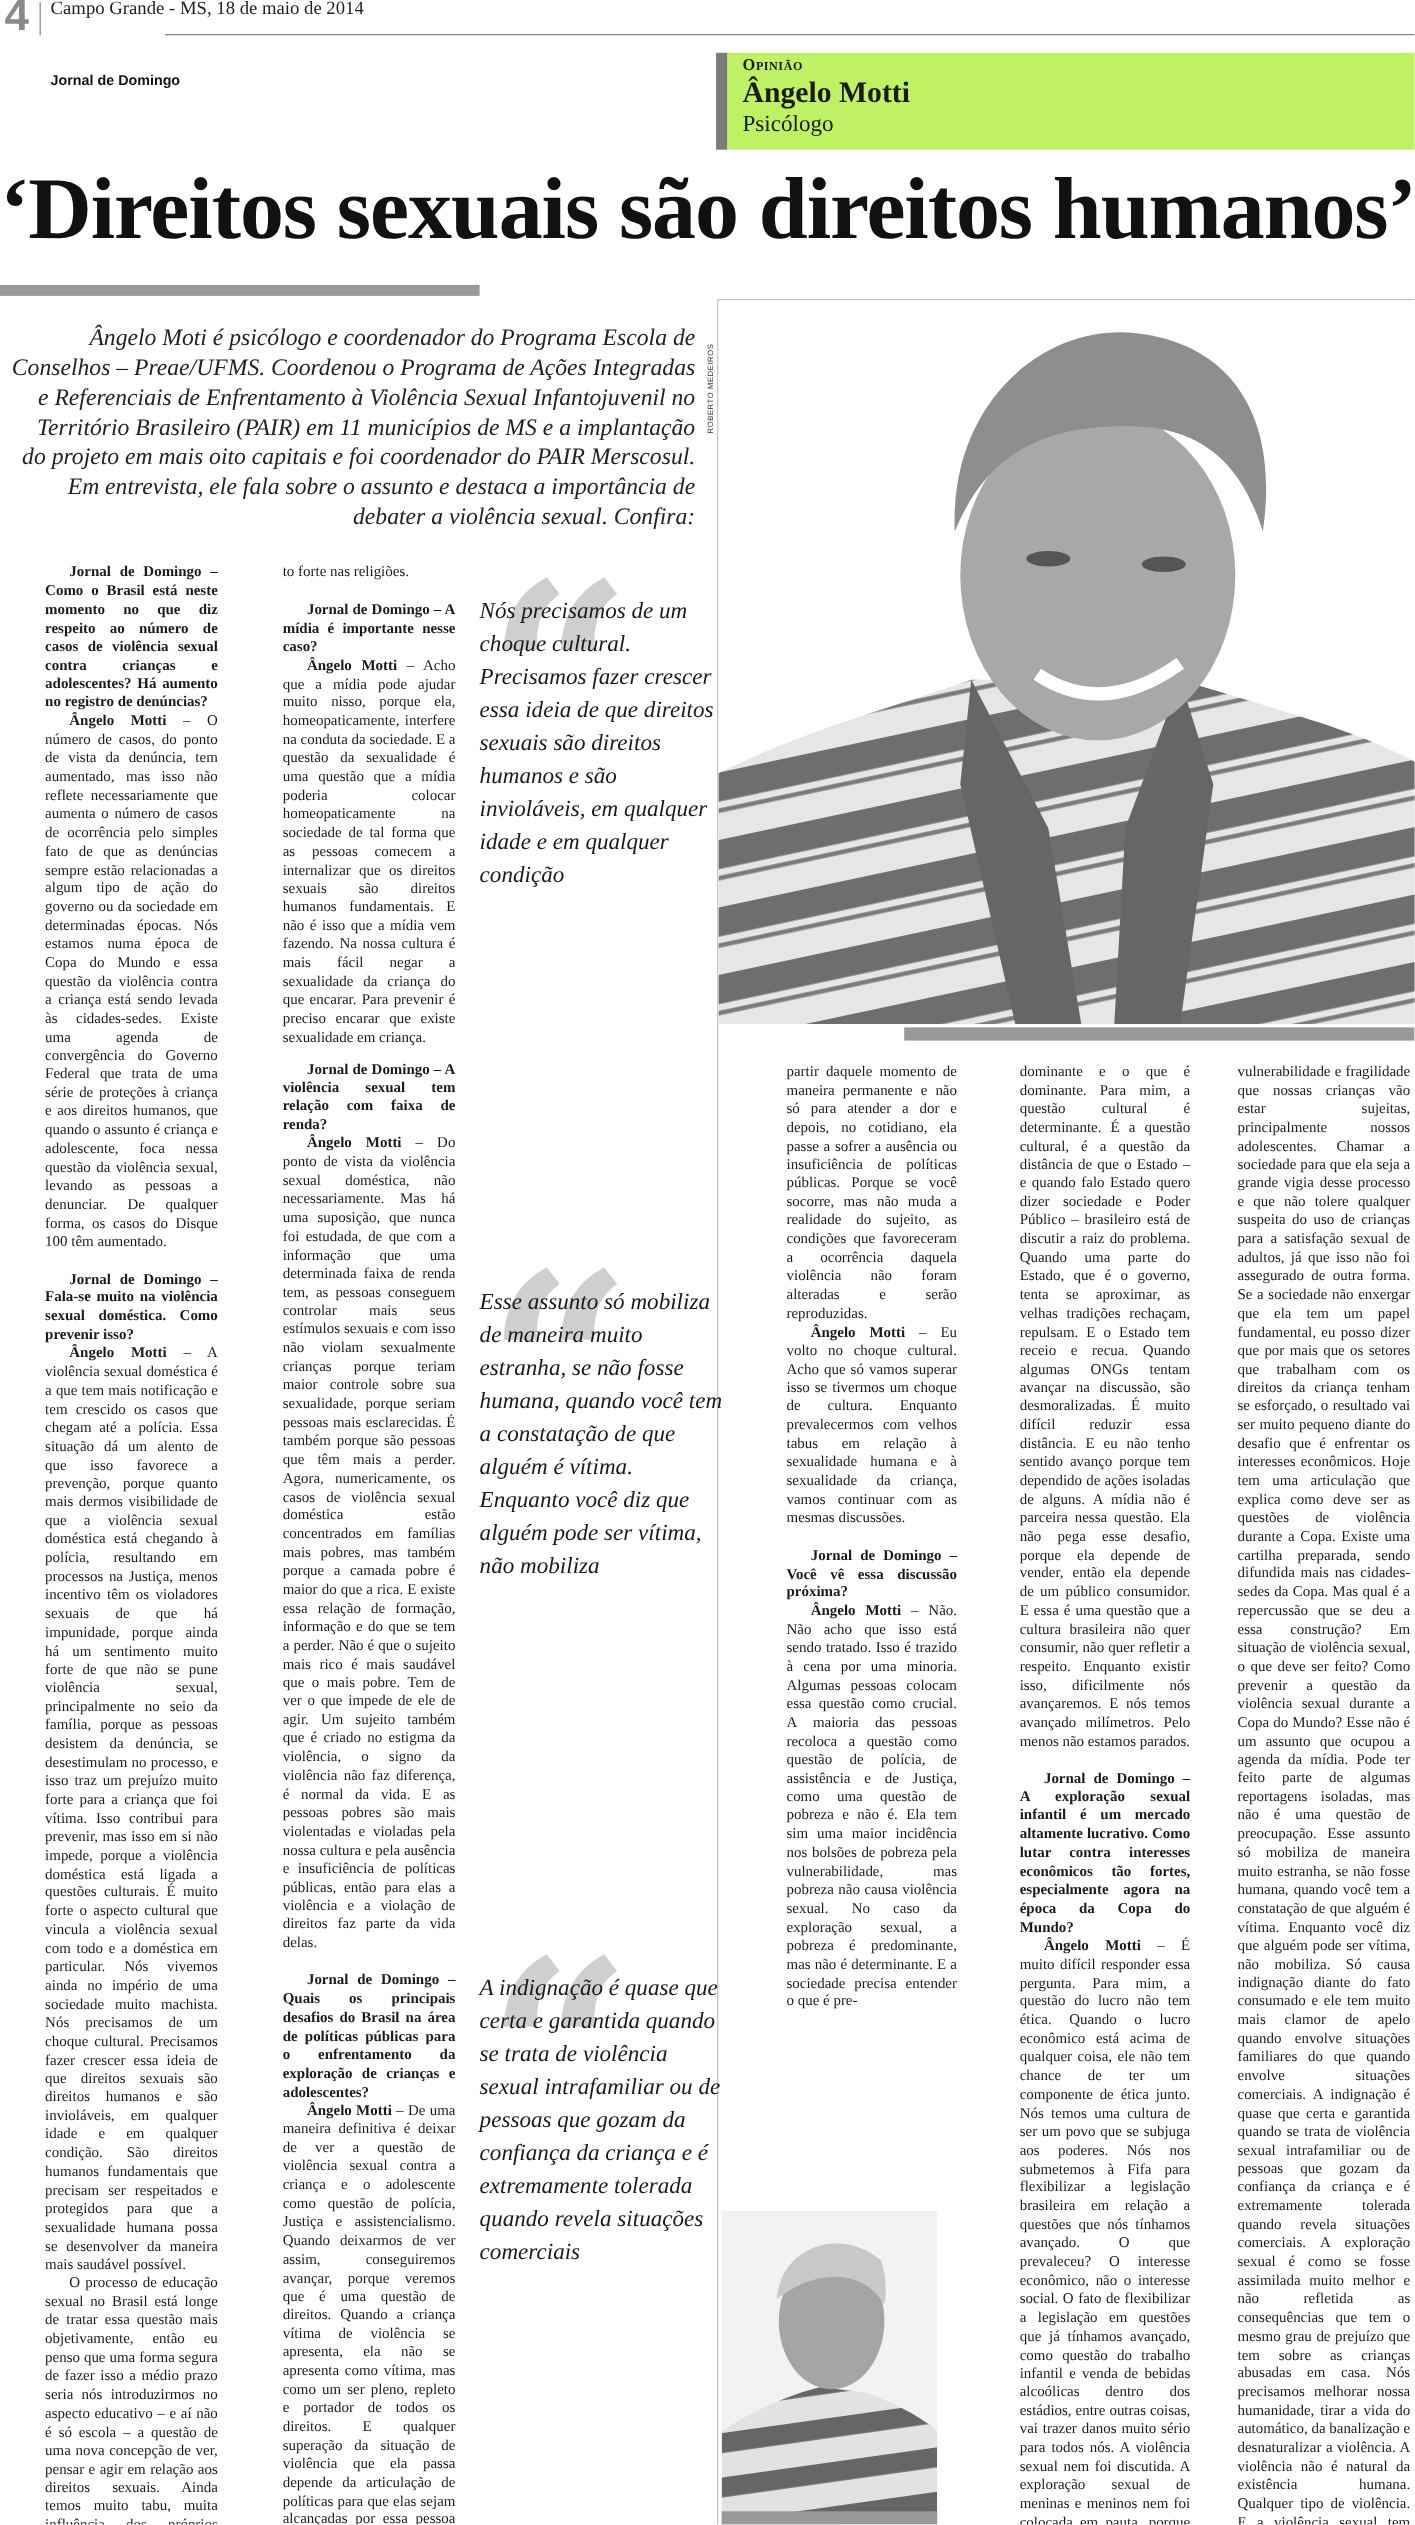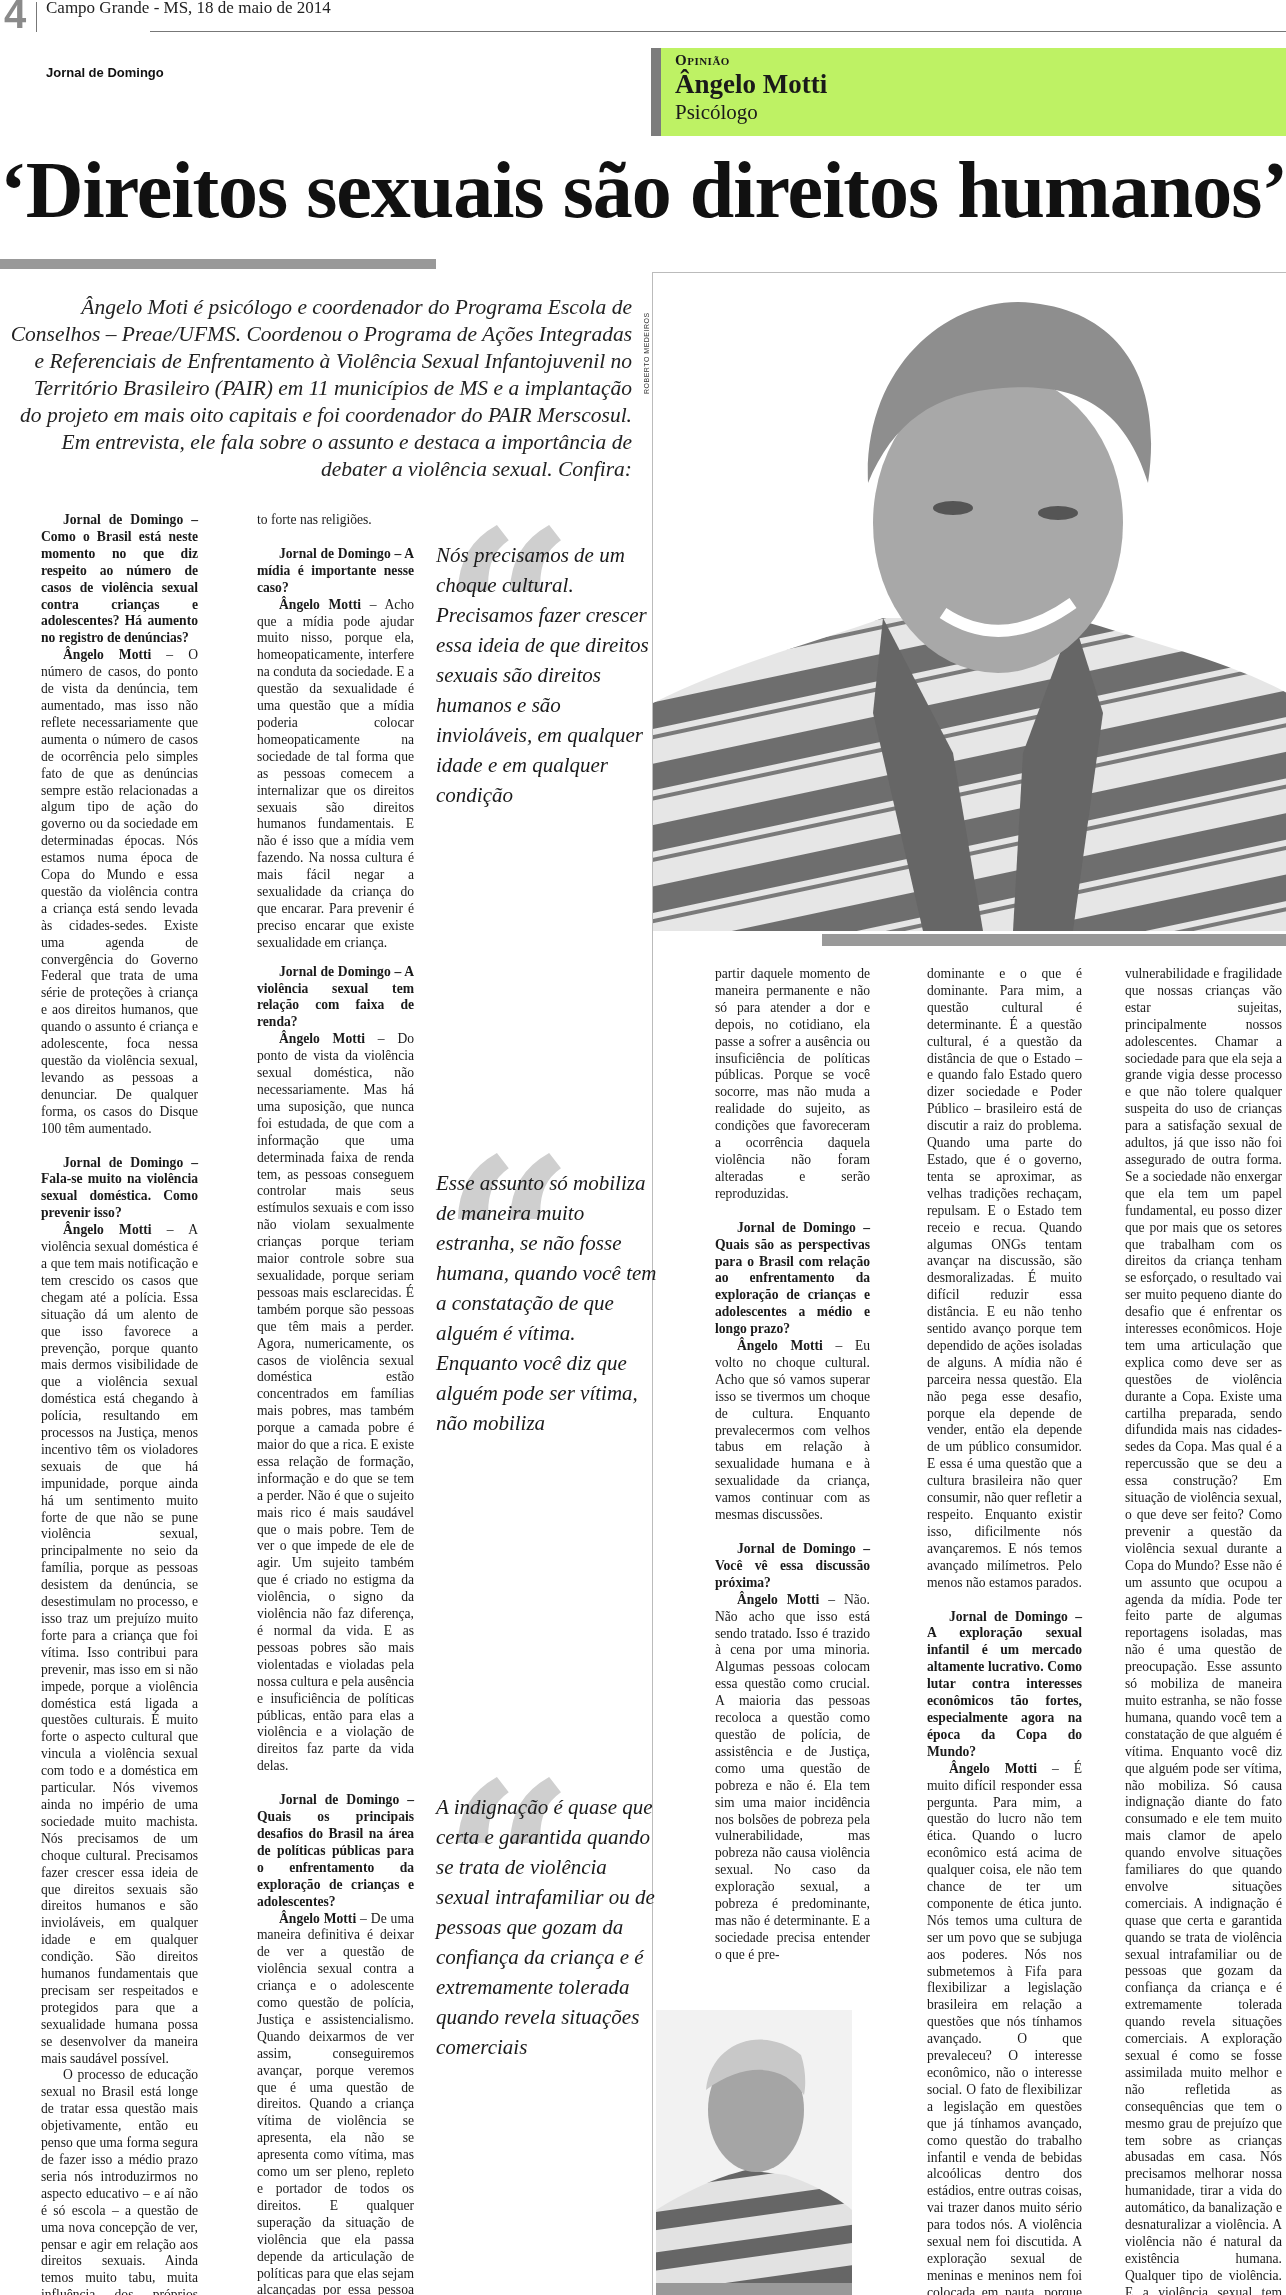--- a/index.html
+++ b/index.html
@@ -114,21 +114,20 @@
   <div class="qmark">“</div>
   <div class="ptext">Esse assunto só mobiliza de maneira muito estranha, se não fosse humana, quando você tem a constatação de que alguém é vítima. Enquanto você diz que alguém pode ser vítima, não mobiliza</div>
 </div>
 <div class="abs pull" style="left:436px;top:1792px;">
   <div class="qmark">“</div>
   <div class="ptext">A indignação é quase que certa e garantida quando se trata de violência sexual intrafamiliar ou de pessoas que gozam da confiança da criança e é extremamente tolerada quando revela situações comerciais</div>
 </div>
 
 <div class="abs col" style="left:674px;top:966px;width:196px;">
   <p class="cont">partir daquele momento de maneira permanente e não só para atender a dor e depois, no cotidiano, ela passe a sofrer a ausência ou insuficiência de políticas públicas. Porque se você socorre, mas não muda a realidade do sujeito, as condições que favoreceram a ocorrência daquela violência não foram alteradas e serão reproduzidas.</p>
-  <p class="q">Jornal de Domingo – Quais são as perspectivas para o Brasil com relação ao enfrentamento da exploração de crianças e adolescentes a médio e longo prazo?</p>
   <p><b>Ângelo Motti</b><span> – Eu volto no choque cultural. Acho que só vamos superar isso se tivermos um choque de cultura. Enquanto prevalecermos com velhos tabus em relação à sexualidade humana e à sexualidade da criança, vamos continuar com as mesmas discussões.</span></p>
   <p class="q">Jornal de Domingo – Você vê essa discussão próxima?</p>
   <p><b>Ângelo Motti</b><span> – Não. Não acho que isso está sendo tratado. Isso é trazido à cena por uma minoria. Algumas pessoas colocam essa questão como crucial. A maioria das pessoas recoloca a questão como questão de polícia, de assistência e de Justiça, como uma questão de pobreza e não é. Ela tem sim uma maior incidência nos bolsões de pobreza pela vulnerabilidade, mas pobreza não causa violência sexual. No caso da exploração sexual, a pobreza é predominante, mas não é determinante. E a sociedade precisa entender o que é pre-</span></p>
 </div>
 
 <div class="abs photo2">
   <svg width="196" height="285" viewBox="0 0 196 285">
     <defs>
       <pattern id="stripes2" width="40" height="40" patternUnits="userSpaceOnUse" patternTransform="rotate(-8)">
         <rect width="40" height="40" fill="#e2e2e2"></rect>

